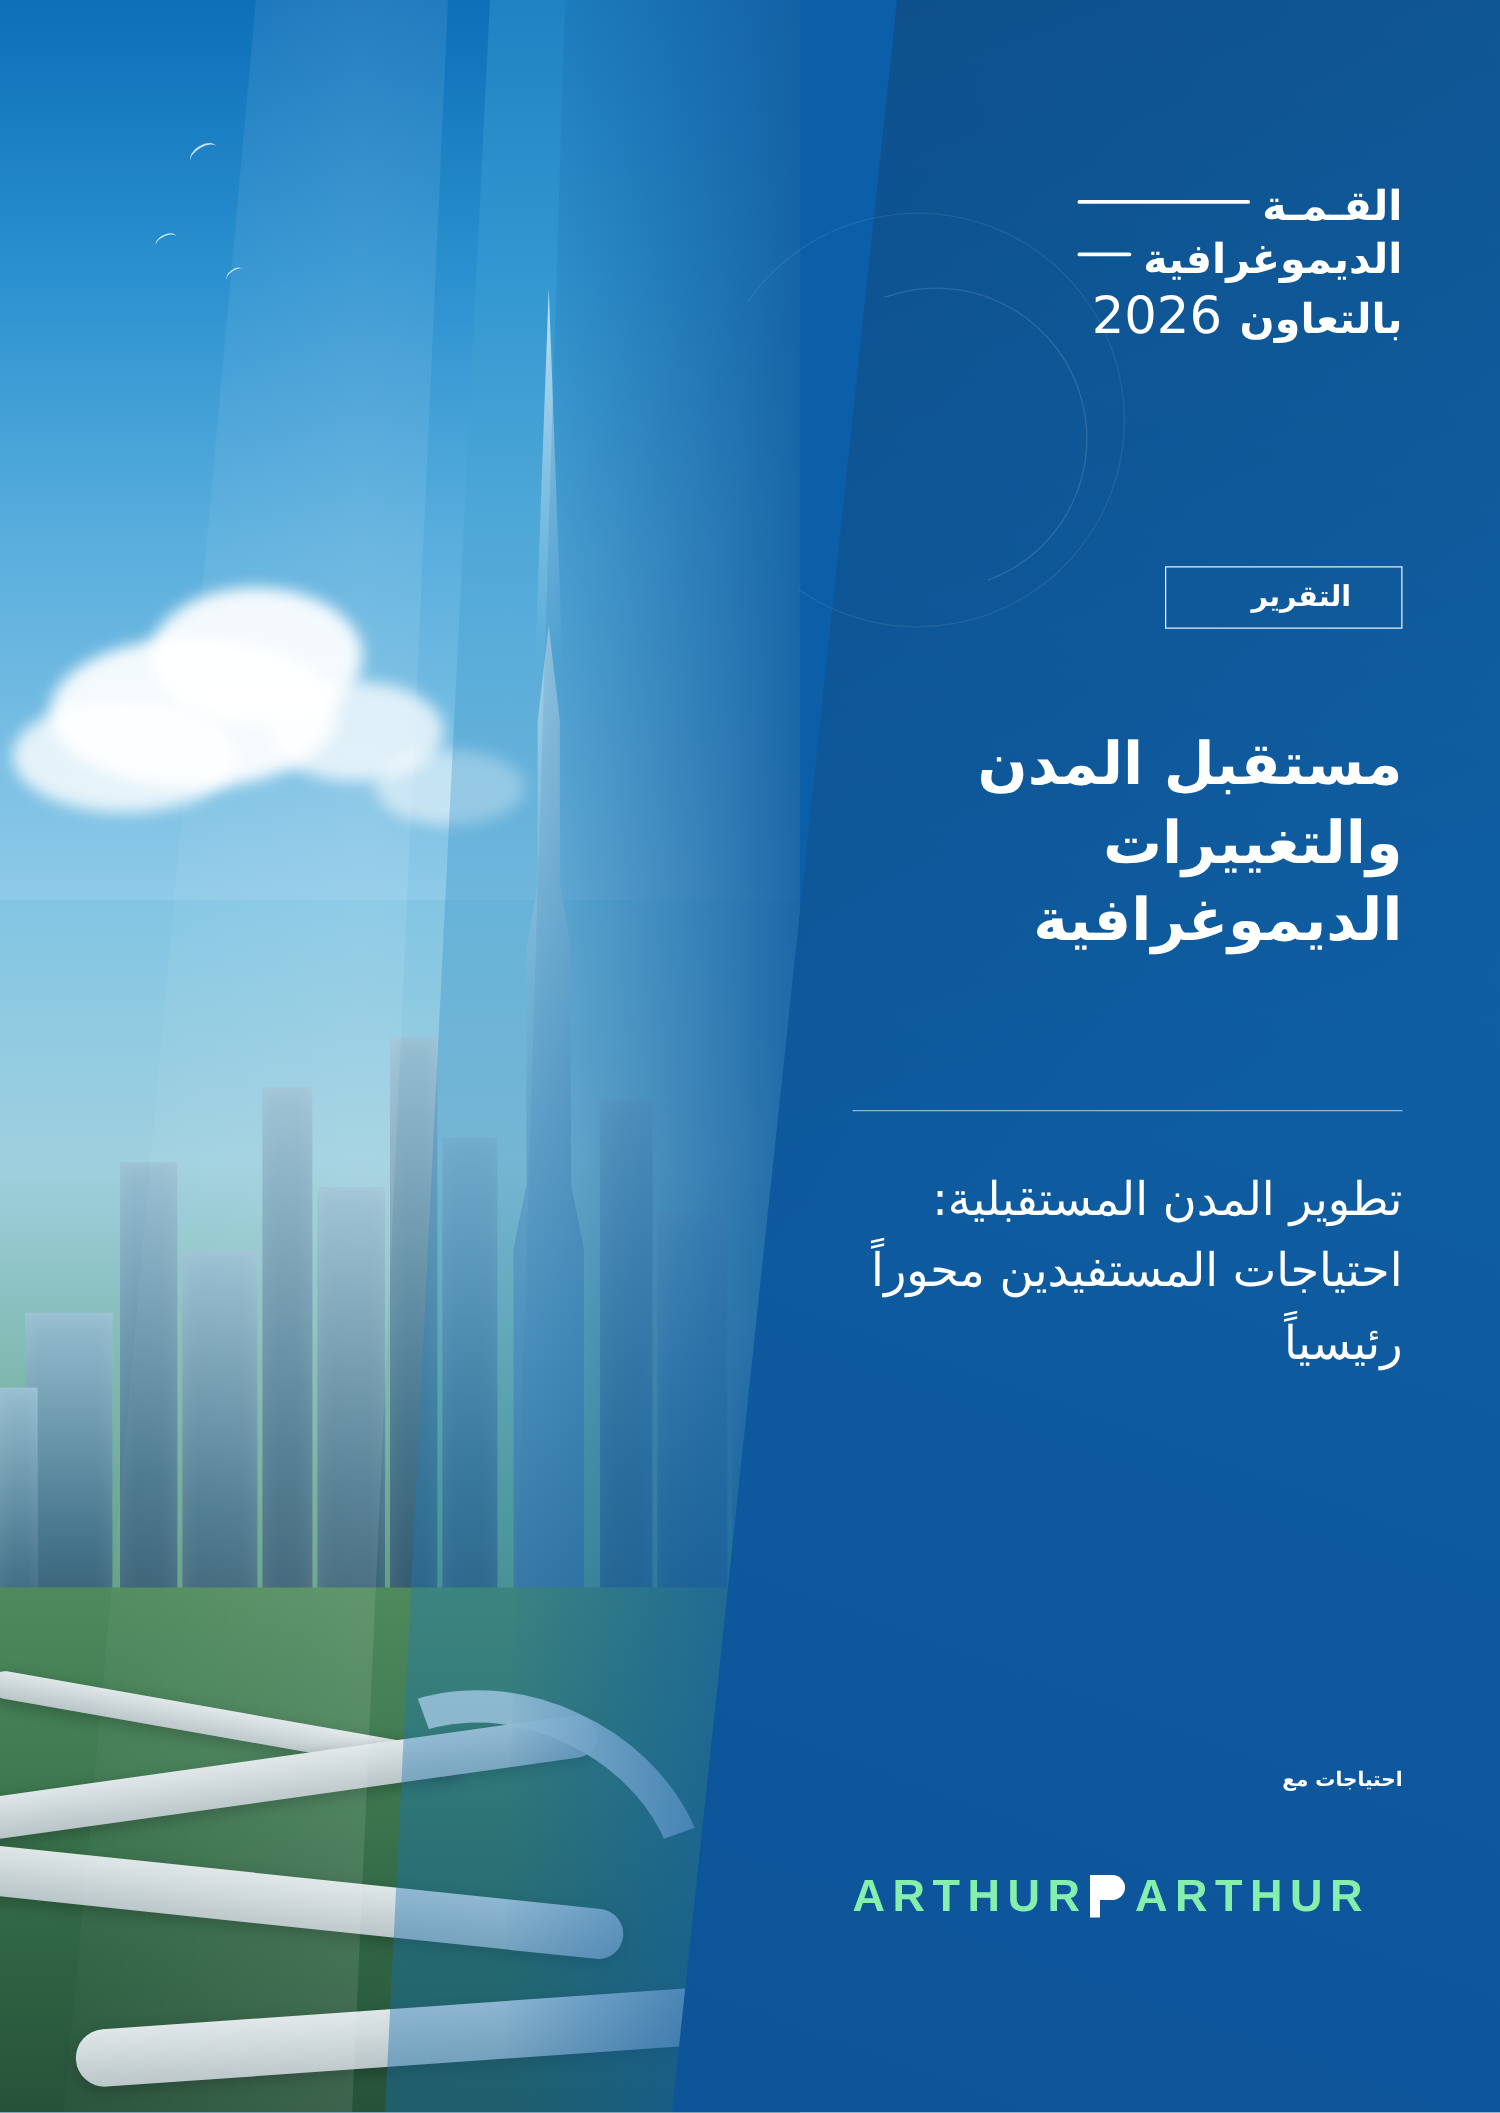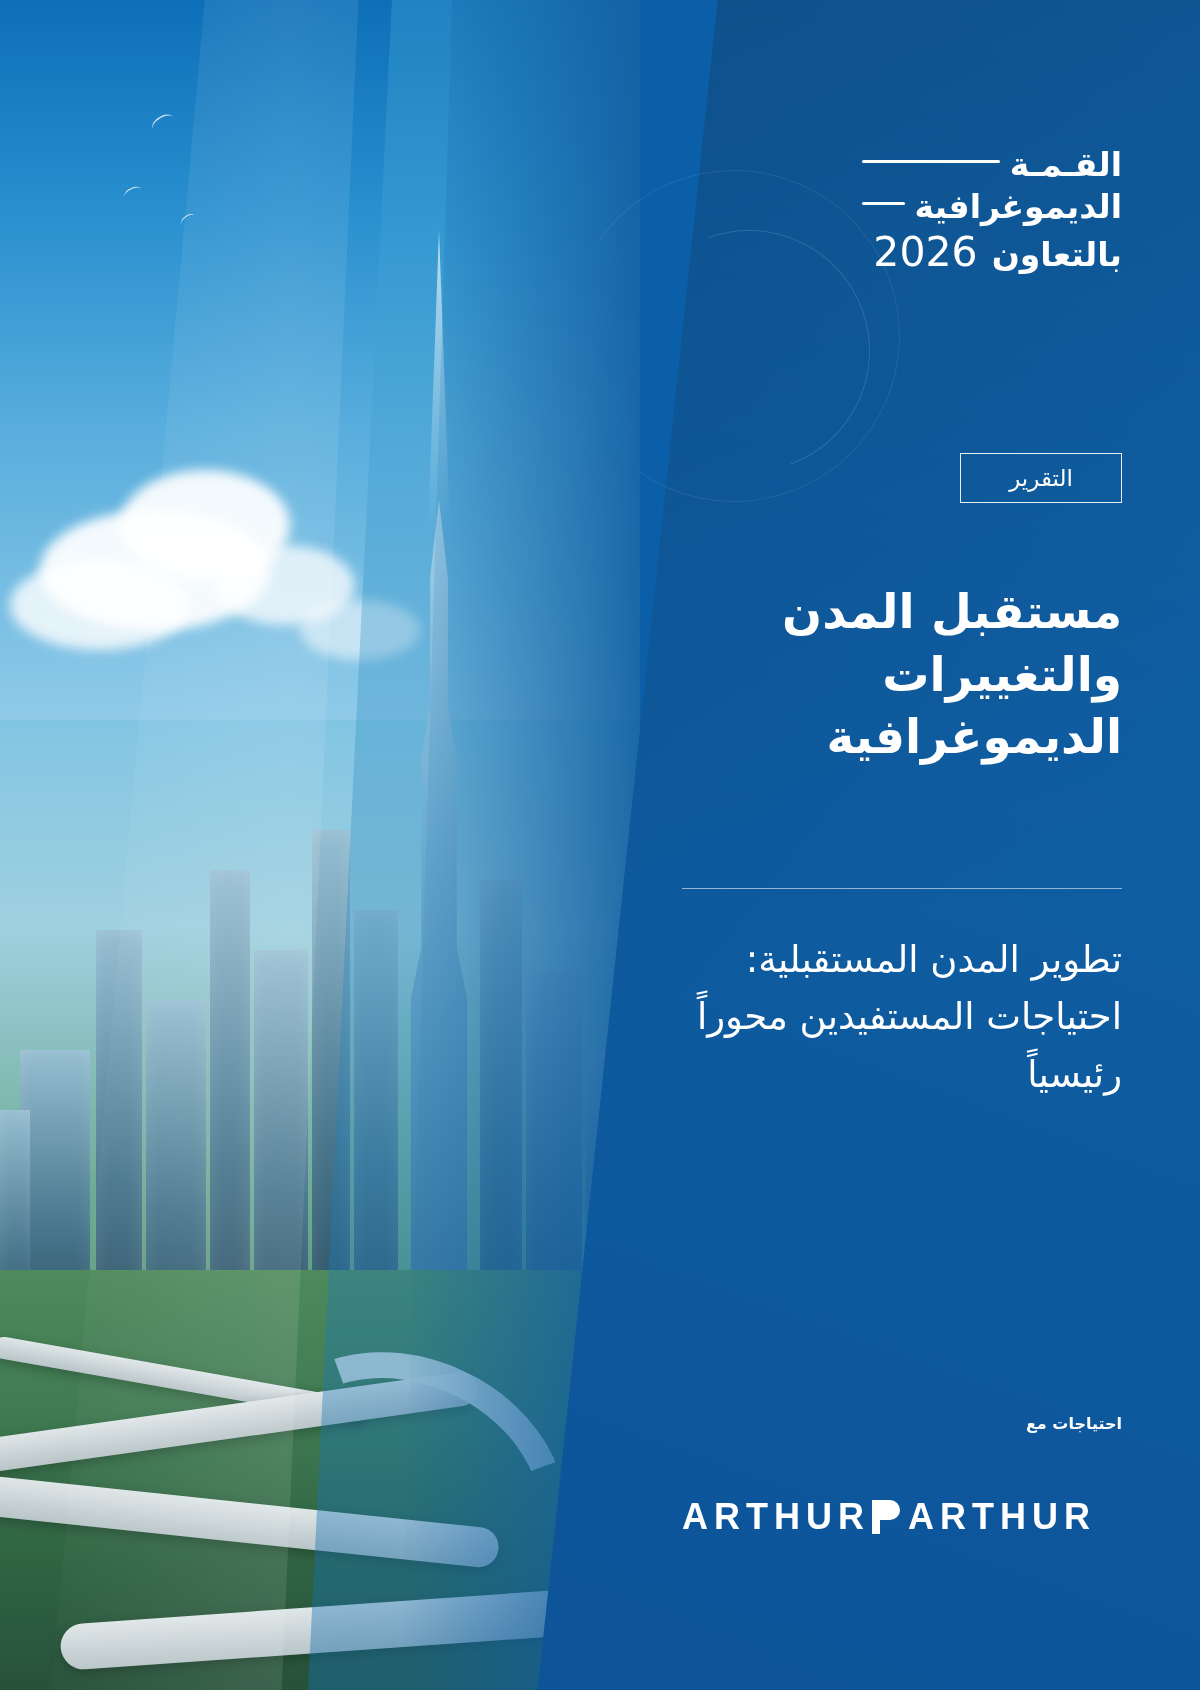--- a/index.html
+++ b/index.html
@@ -253,22 +253,23 @@
     position: absolute;
     top: 437px;
     right: 78px;
     width: 160px;
     height: 48px;
     border: 1px solid rgba(255,255,255,0.9);
     display: flex;
     align-items: center;
     justify-content: center;
     font-size: 23px;
-    font-weight: 400;
-    color: #ffffff;
+    font-weight: 700;
+    color: #ffffff;
+    padding-left: 28px;
   }
 
   .title {
     position: absolute;
     top: 565px;
     right: 78px;
     width: 420px;
     font-size: 47px;
     line-height: 1.33;
     font-weight: 700;
@@ -314,21 +315,21 @@
     display: flex;
     align-items: center;
     justify-content: flex-start;
     direction: ltr;
     gap: 0px;
   }
   .pl-text {
     font-size: 36px;
     font-weight: 700;
     letter-spacing: 6px;
-    color: #ffffff;
+    color: #86efac;
     font-family: "Liberation Sans", sans-serif;
   }
   .pl-mark {
     display: inline-block;
     width: 30px;
     height: 34px;
     margin: 0 6px 0 2px;
     position: relative;
   }
   .pl-mark::before {

